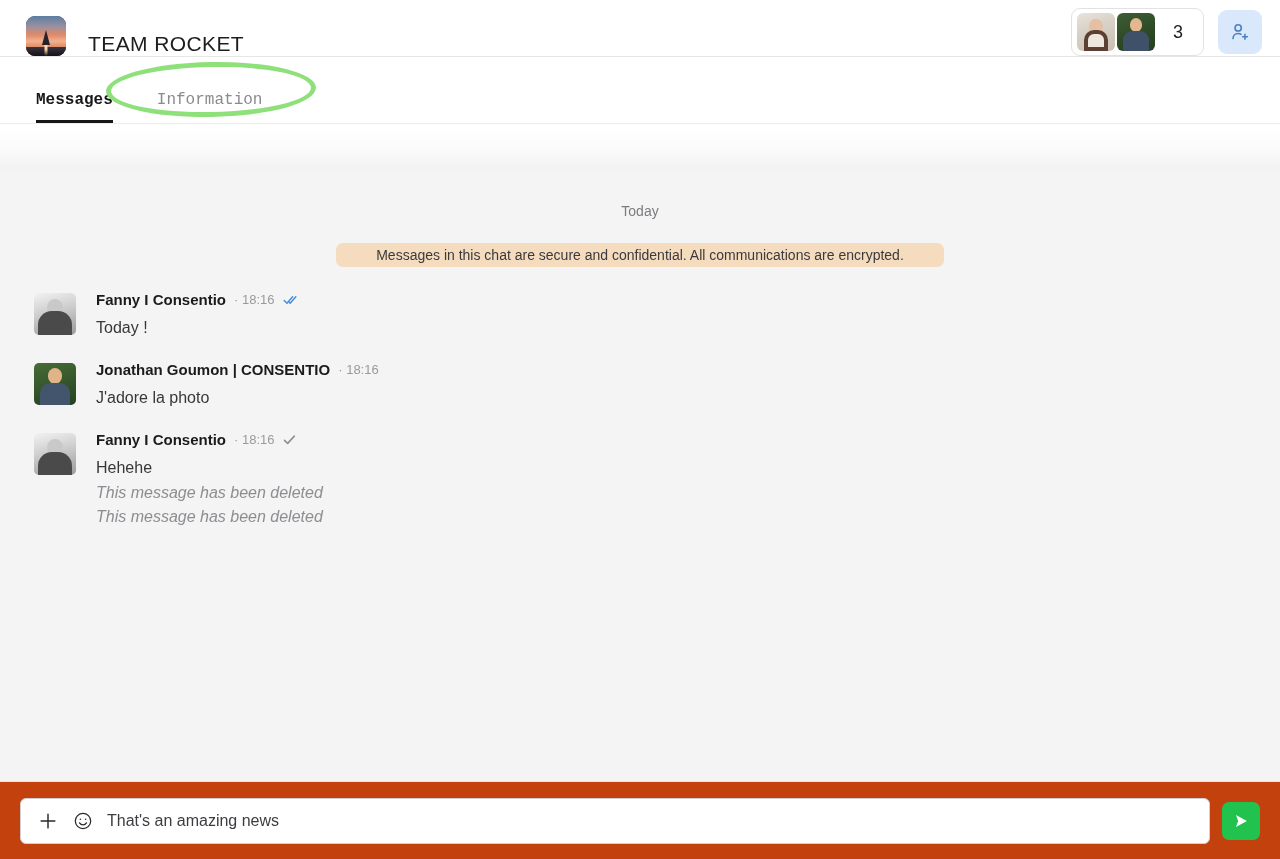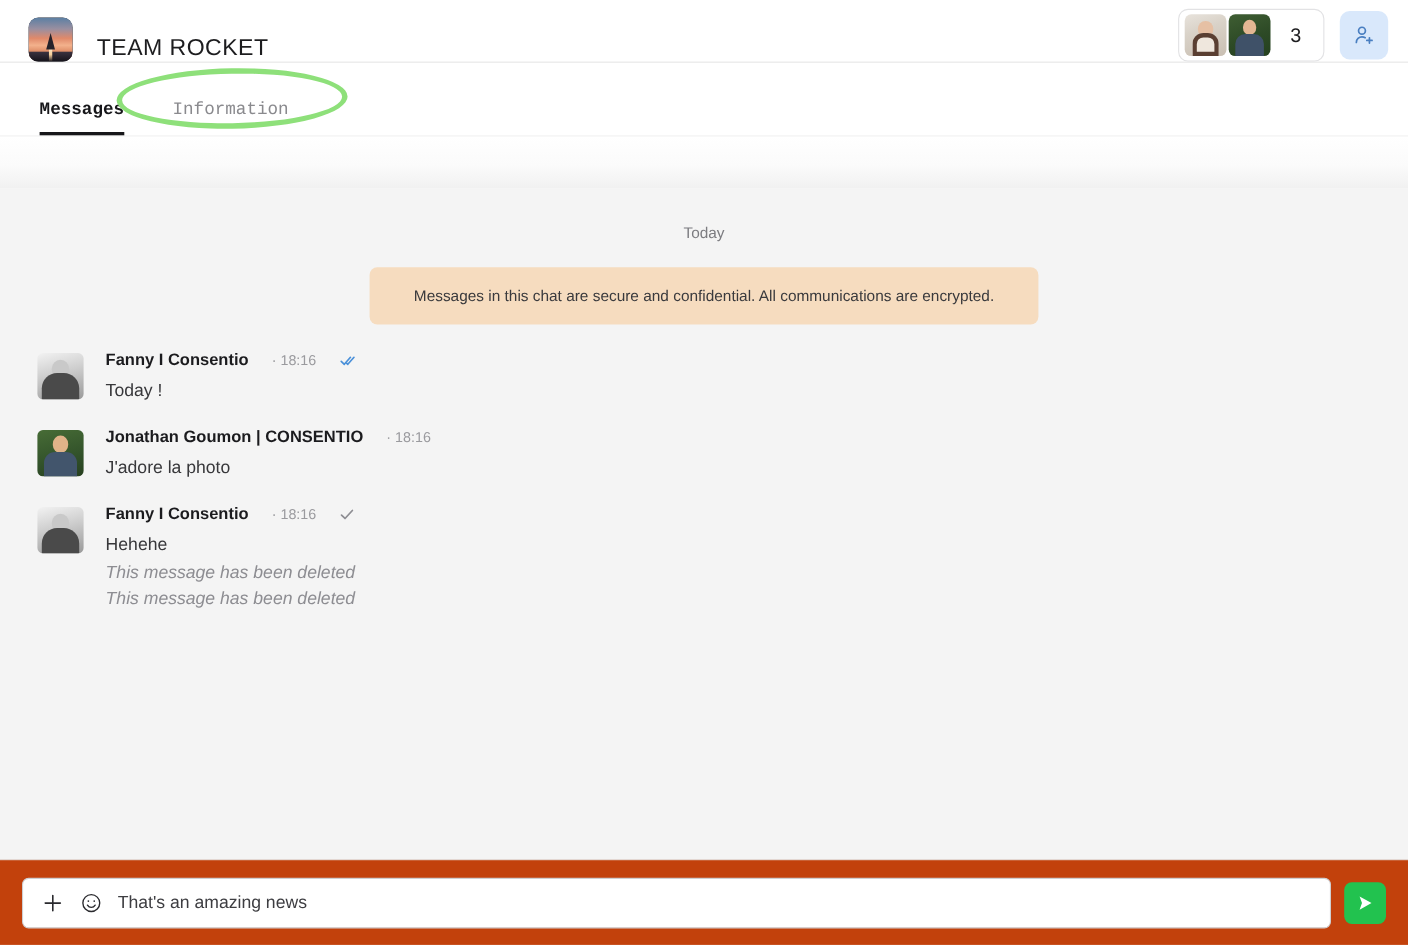--- a/index.html
+++ b/index.html
@@ -135,21 +135,21 @@
   .messages {
     flex: 1; background: #f4f4f4;
     overflow-y: auto; padding: 26px 0 20px 0;
     position: relative; z-index: 1;
   }
   .day-sep { text-align: center; font-size: 14px; color: #7c7c80; margin: 6px 0 24px 0; }
 
   .banner-row { display: flex; justify-content: center; margin-bottom: 24px; }
   .banner {
     width: 608px; text-align: center; border-radius: 7px;
-    padding: 18px 18px; font-size: 14px; color: #3a3a3d;
+    padding: 4px 18px; font-size: 14px; color: #3a3a3d;
   }
   .banner.secure { background: #f6dcbf; }
   .banner.system { background: #d6dff0; color: #333439; }
 
   .msg { display: flex; padding: 0 0 0 34px; margin-bottom: 22px; }
   .msg-avatar {
     width: 42px; height: 42px; border-radius: 5px; flex: 0 0 auto;
     overflow: hidden; position: relative; margin-top: 2px;
   }
   .msg-avatar.fanny {
@@ -167,21 +167,21 @@
   .msg-avatar.jonathan { background: linear-gradient(165deg,#476c36 0%, #32522a 60%, #27401f 100%); }
   .msg-avatar.jonathan::before {
     content:""; position:absolute; left:33%; top:12%; width:34%; height:37%;
     border-radius: 50%; background:#e0b389;
   }
   .msg-avatar.jonathan::after {
     content:""; position:absolute; left:14%; top:47%; width:72%; height:56%;
     border-radius: 10px 10px 0 0; background:#42556c;
   }
   .msg-body { margin-left: 20px; padding-top: 1px; }
-  .msg-head { display: flex; align-items: center; gap: 21px; line-height: 1; margin-bottom: 9px; }
+  .msg-head { display: flex; align-items: center; gap: 8px; line-height: 1; margin-bottom: 9px; }
   .msg-sender { font-size: 15px; font-weight: bold; color: #1b1b1e; }
   .msg-time { font-size: 13px; color: #9a9a9e; }
   .msg-time::before { content: "· "; }
   .tick { display: inline-flex; align-items: center; }
   .msg-text { font-size: 16px; color: #37373a; line-height: 1.45; }
   .msg-text.deleted {
     font-style: italic; color: #8d8d92; margin-top: 1px;
   }
 
   

